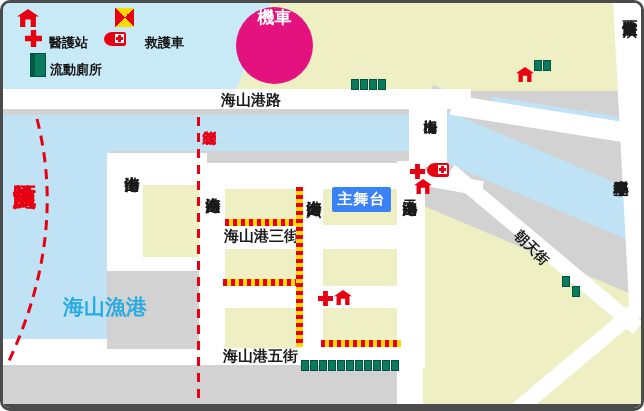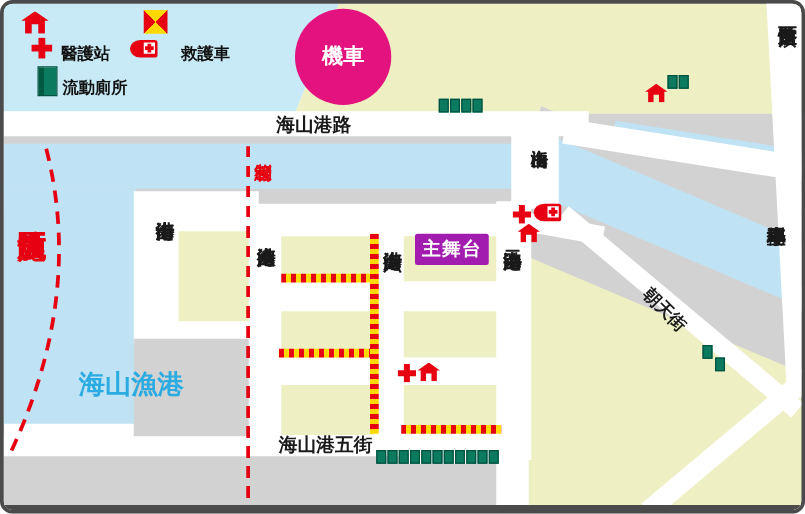--- a/index.html
+++ b/index.html
@@ -30,22 +30,22 @@
   .ic-toilet { position:absolute; width:8px; height:11px; background:#0c7a5f; border:1px solid #00523e; }
   .ic-toilet-lg { position:absolute; width:16px; height:24px; border:1px solid #00523e;
     background:linear-gradient(90deg,#005a41 0 30%,#0c7a5f 30%); }
 
   .barrier-h { position:absolute; height:7px;
     background:repeating-linear-gradient(90deg,#e60012 0 4px,#ffd900 4px 8px); }
   .barrier-v { position:absolute; width:7px;
     background:repeating-linear-gradient(180deg,#e60012 0 4px,#ffd900 4px 8px); }
 
   .circle { position:absolute; border-radius:50%; color:#fff; font-weight:bold;
-    display:flex; flex-direction:row; align-items:center; justify-content:center; line-height:1.25; }
-  #stage-box { position:absolute; left:329px; top:184px; width:59px; height:25px; background:#a21caf;
+    display:flex; flex-direction:row; justify-content:center; line-height:1.25; }
+  #stage-box { position:absolute; left:329px; top:184px; width:59px; height:25px; background:#3b82f6;
     color:#fff; font-weight:bold; font-size:15px; display:flex; align-items:center; justify-content:center;
     letter-spacing:1px; border-radius:2px; }
 
   .legend-row { position:absolute; font-size:13px; font-weight:bold; color:#111; }
   #ctrl-line { position:absolute; left:194px; top:114px; width:3px; height:286px;
     background:repeating-linear-gradient(180deg,#e60012 0 9px,rgba(0,0,0,0) 9px 16px); }
   #bottom-band { position:absolute; left:0; top:401px; width:644px; height:10px; background:#4b4b4b; }
 </style>
 </head>
 <body>
@@ -91,20 +91,21 @@
   <div class="abs" style="left:394px;top:158px;width:26px;height:253px;background:#ffffff;"></div>
 
   <svg class="abs" style="left:0;top:108px;" width="80" height="260" viewBox="0 0 80 260">
     <path d="M34,8 Q64,125 6,250" fill="none" stroke="#e60012" stroke-width="3" stroke-dasharray="10 7"></path>
   </svg>
 
   <div id="ctrl-line"></div>
 
   <div class="lbl" style="left:218px;top:88px;font-size:15px;">海山港路</div>
   <div class="lbl v red" style="left:198px;top:117px;font-size:14px;">管制線</div>
+  <div class="lbl" style="left:221px;top:224px;font-size:15px;">海山港三街</div>
   <div class="lbl" style="left:220px;top:344px;font-size:15px;">海山港五街</div>
   <div class="lbl v" style="left:119px;top:162px;font-size:15px;">海山港十街</div>
   <div class="lbl v" style="left:200px;top:183px;font-size:15px;">海山港八街</div>
   <div class="lbl v" style="left:301px;top:186px;font-size:15px;">海山港六街</div>
   <div class="lbl v" style="left:397px;top:186px;font-size:15px;">海山港二路</div>
   <div class="lbl v" style="left:419px;top:106px;font-size:14px;">海山橋</div>
   <div class="lbl v" style="left:617px;top:6px;font-size:15px;">西濱快速道路</div>
   <div class="lbl v" style="left:608px;top:166px;font-size:15px;">小型車停車場</div>
   <div class="lbl" style="left:520px;top:224px;font-size:14px;transform:rotate(45deg);transform-origin:left top;">朝天街</div>
   <div class="lbl" style="left:60px;top:290px;font-size:21px;color:#2aabe2;">海山漁港</div>

